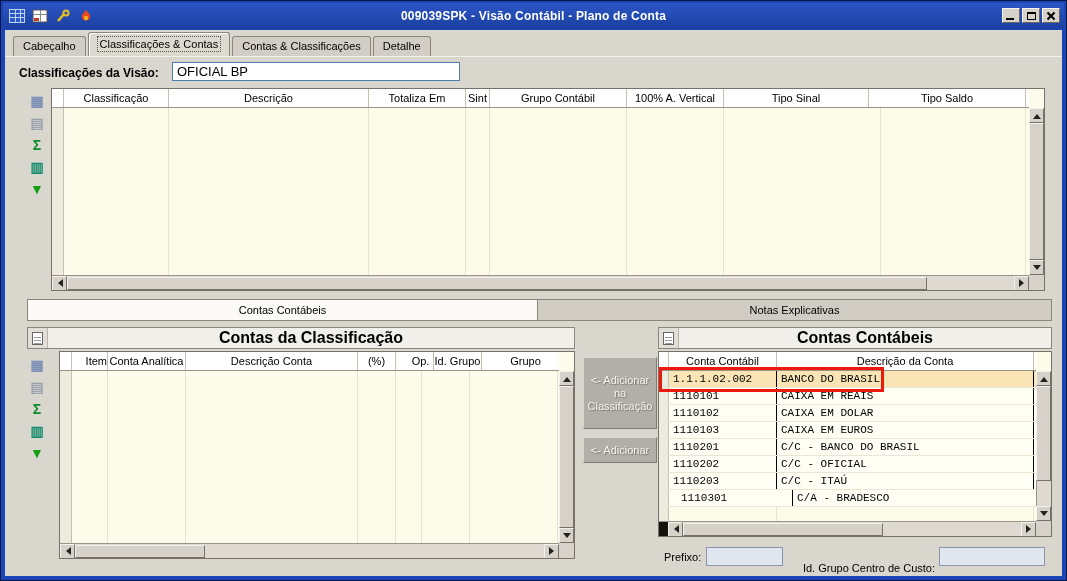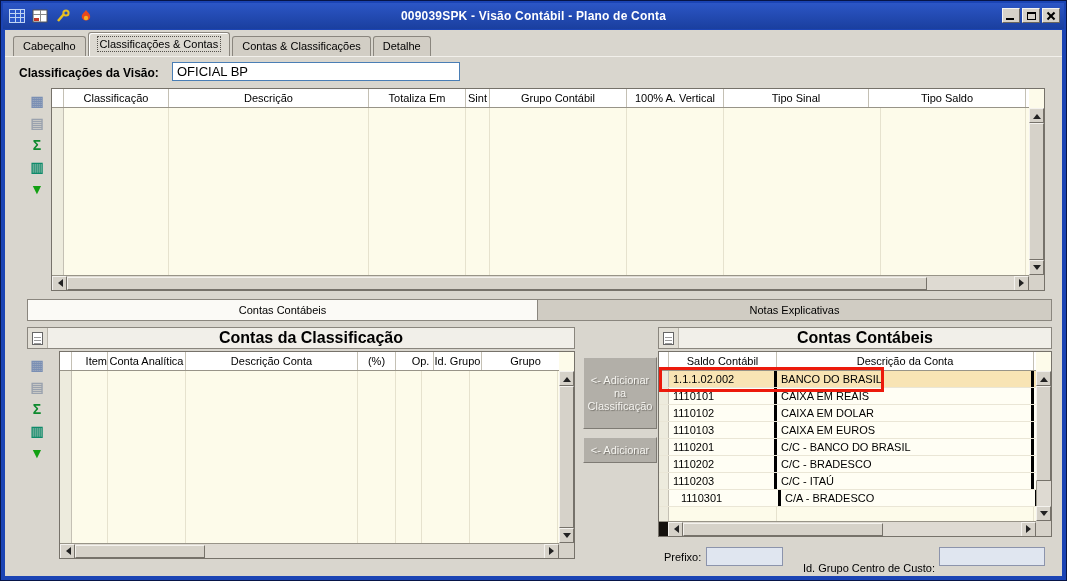--- a/index.html
+++ b/index.html
@@ -86,22 +86,22 @@
   #panel-toolbar{left:23px;top:326px;}
   #left-grid{left:54px;top:321px;width:516px;height:208px;}
   #right-grid{left:653px;top:321px;width:394px;height:186px;}
   
   .right-body{position:absolute;left:0;top:19px;right:15px;bottom:15px;background:#FDFBEA;display:flex;
     flex-direction:column;overflow:hidden;}
   .rg-row{display:flex;height:17px;flex:0 0 auto;font-size:11px;color:#000;background:#FFFEF4;
     border-bottom:1px solid #EAE6D6;cursor:pointer;}
   .rg-row.sel{background:#F8E4B4;}
   .rg-gutter{background:#EDEBDD;border-right:1px solid #C4C0B4;flex:0 0 auto;height:100%;}
-  .rg-code,.rg-desc{line-height:16px;padding:0 4px;border-right:3px solid #000000;overflow:hidden;
-    white-space:nowrap;flex:0 0 auto;height:100%;}
+  .rg-code,.rg-desc{line-height:16px;padding:0 4px;border-right:1px solid #000000;overflow:hidden;
+    white-space:nowrap;flex:0 0 auto;height:100%;font-family:Liberation Mono, monospace;}
   .rg-fill{display:flex;flex:1;}
   .rg-fill div{border-right:1px solid #E6E2CE;flex:0 0 auto;height:100%;}
   .rg-fill .rg-gutter{border-right:1px solid #C4C0B4;}
   .annotation{position:absolute;left:0;top:15px;width:225px;height:25px;border:3px solid #EC1A0C;
     z-index:6;pointer-events:none;}
   
   .gray-btn{position:absolute;background:#B2AFA8;border:1px solid;border-color:#D9D6CF #7E7B74 #7E7B74 #D9D6CF;
     color:#F5F4F0;text-shadow:1px 1px 1px #76736C;font-size:11px;text-align:center;cursor:pointer;
     display:flex;align-items:center;justify-content:center;padding:2px;line-height:13px;}
   #btn-add-class{left:578px;top:327px;width:74px;height:72px;}
@@ -292,21 +292,21 @@
 
     <div class="panel-header" id="right-panel-header">
       <div class="ph-icon">
           <span class="doc"></span>
         </div>
       <div class="ph-title">Contas Contábeis</div>
     </div>
     <div class="grid" id="right-grid">
       <div class="grid-header" id="right-header">
           <div class="gh-cell" style="width: 10px;"></div>
-          <div class="gh-cell" style="width: 108px;">Saldo Contábil</div>
+          <div class="gh-cell" style="width: 108px;">Conta Contábil</div>
           <div class="gh-cell" style="width: 257px;">Descrição da Conta</div>
         </div>
       <div class="right-body" id="right-body">
           <div class="rg-row sel">
             <div class="rg-gutter" style="width: 10px;"></div>
             <div class="rg-code" style="width: 108px;">1.1.1.02.002</div>
             <div class="rg-desc" style="width: 257px;">BANCO DO BRASIL</div>
           </div>
           <div class="rg-row">
             <div class="rg-gutter" style="width: 10px;"></div>
@@ -324,30 +324,30 @@
             <div class="rg-desc" style="width: 257px;">CAIXA EM EUROS</div>
           </div>
           <div class="rg-row">
             <div class="rg-gutter" style="width: 10px;"></div>
             <div class="rg-code" style="width: 108px;">1110201</div>
             <div class="rg-desc" style="width: 257px;">C/C - BANCO DO BRASIL</div>
           </div>
           <div class="rg-row">
             <div class="rg-gutter" style="width: 10px;"></div>
             <div class="rg-code" style="width: 108px;">1110202</div>
-            <div class="rg-desc" style="width: 257px;">C/C - BRADESCO</div>
+            <div class="rg-desc" style="width: 257px;">C/C - OFICIAL</div>
           </div>
           <div class="rg-row">
             <div class="rg-gutter" style="width: 10px;"></div>
             <div class="rg-code" style="width: 108px;">1110203</div>
             <div class="rg-desc" style="width: 257px;">C/C - ITAÚ</div>
           </div>
           <div class="rg-row">
             <div class="rg-gutter" style="width: 10px;"></div>
-            <div class="rg-code" style="width: 112px; padding-left: 12px;">1110301</div>
+            <div class="rg-code" style="width: 124px; padding-left: 12px;">1110301</div>
             <div class="rg-desc" style="width: 257px;">C/A - BRADESCO</div>
           </div>
           <div class="rg-fill">
             <div class="rg-gutter" style="width: 10px;"></div>
             <div style="width: 108px;"></div>
             <div style="width: 257px;"></div>
           </div>
         </div>
       <div class="vscroll">
         <div class="sb-btn up">

